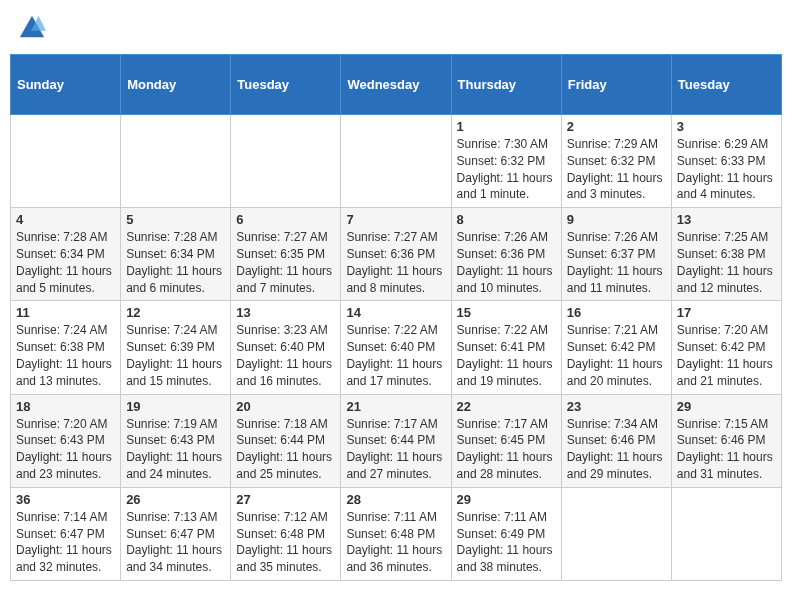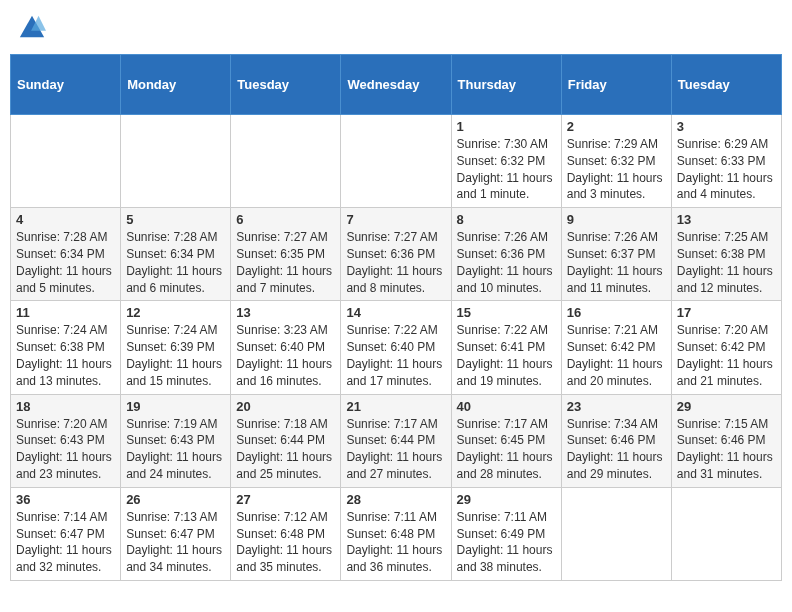--- a/index.html
+++ b/index.html
@@ -261,21 +261,21 @@
 Sunset: 6:44 PM
 Daylight: 11 hours and 25 minutes.</div>
         </td>
         <td>
           <span class="day-number">21</span>
           <div class="day-info">Sunrise: 7:17 AM
 Sunset: 6:44 PM
 Daylight: 11 hours and 27 minutes.</div>
         </td>
         <td>
-          <span class="day-number">40</span>
+          <span class="day-number">22</span>
           <div class="day-info">Sunrise: 7:17 AM
 Sunset: 6:45 PM
 Daylight: 11 hours and 28 minutes.</div>
         </td>
         <td>
           <span class="day-number">23</span>
           <div class="day-info">Sunrise: 7:34 AM
 Sunset: 6:46 PM
 Daylight: 11 hours and 29 minutes.</div>
         </td>

